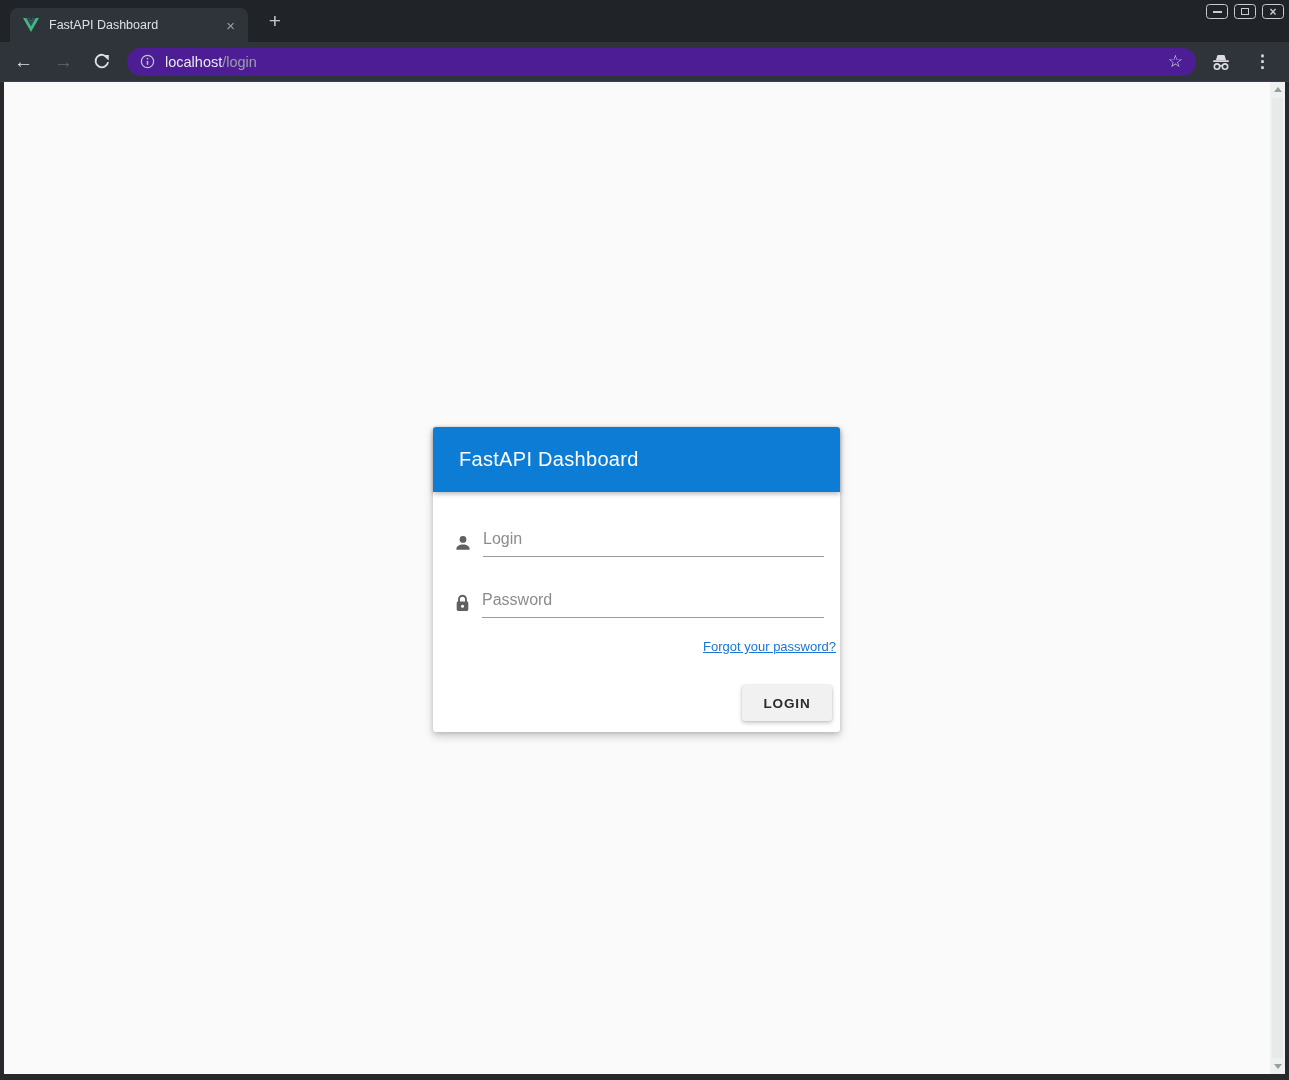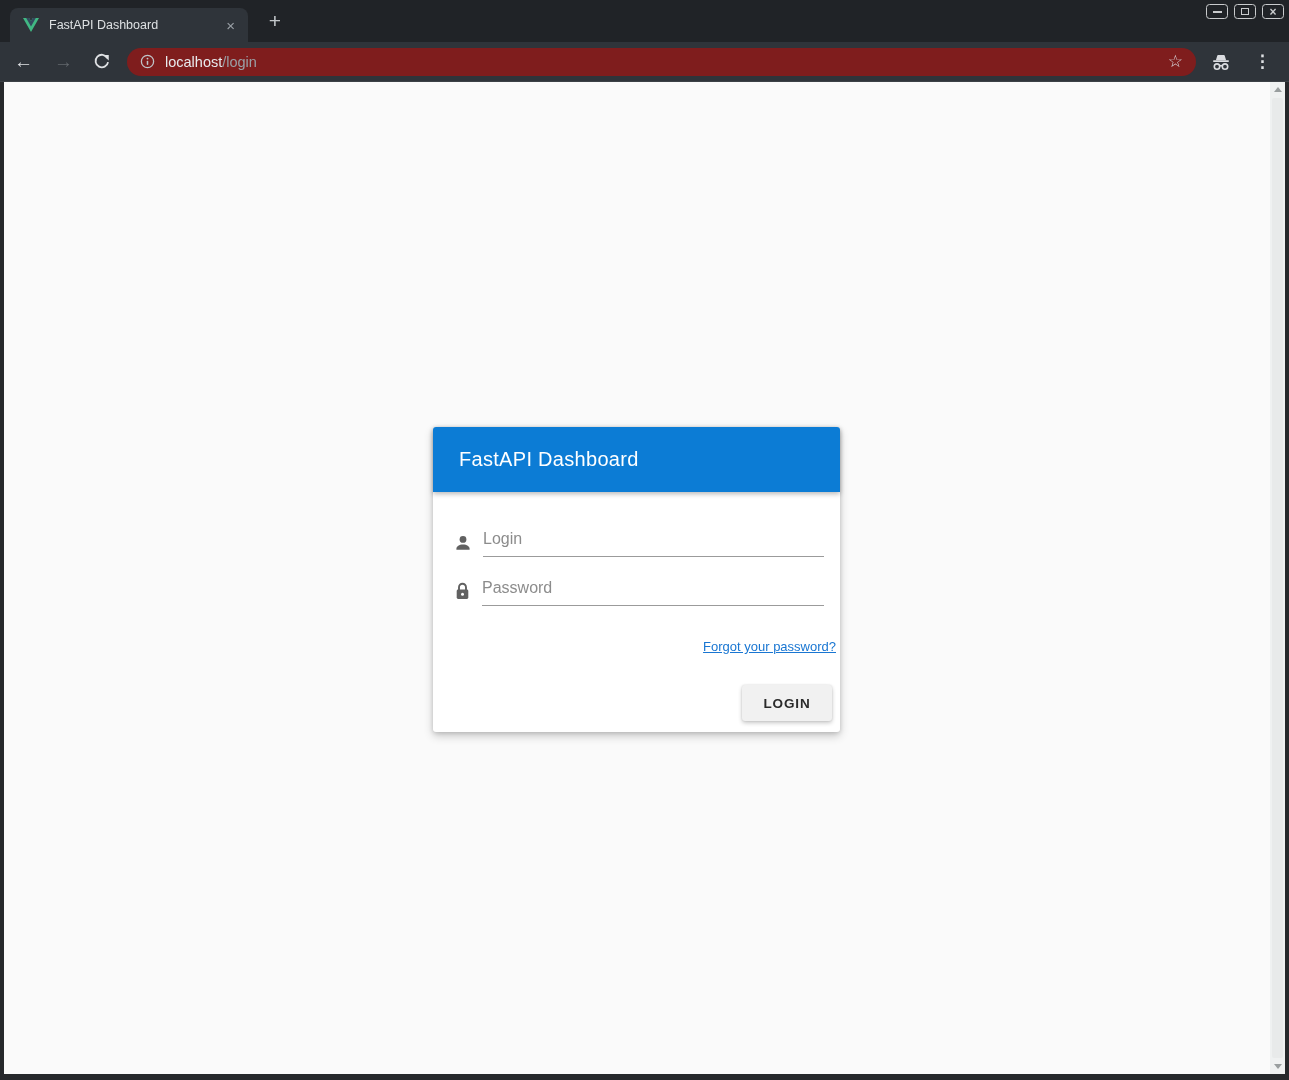--- a/index.html
+++ b/index.html
@@ -24,21 +24,21 @@
   .win-btn .box { width:8px; height:7px; border:1.5px solid #c9cbcd; }
   .win-btn.close-btn { font-size:12px; font-weight:bold; line-height:1; }
 
   
   .toolbar { position:absolute; top:42px; left:0; right:0; height:40px; background:#2f343a;
              border-bottom:1px solid #3c4146; display:flex; align-items:center; padding:0 12px 0 14px; }
   .nav-icon { font-size:19px; line-height:1; cursor:pointer; flex:none; }
   .back-ic { color:#dfe1e4; margin-right:21px; }
   .fwd-ic { color:#62676c; margin-right:19px; }
   .reload-ic { margin-right:16px; display:flex; }
-  .omnibox { flex:1; height:28px; border-radius:14px; background:#7f1d1d; display:flex; align-items:center;
+  .omnibox { flex:1; height:28px; border-radius:14px; background:#4c1d95; display:flex; align-items:center;
              padding:0 9px 0 12px; cursor:text; }
   .info-ic { display:flex; margin-right:9px; flex:none; }
   .url { font-size:14.5px; white-space:nowrap; }
   .url .host { color:#e8eaed; }
   .url .path { color:#9aa0a6; }
   .omni-spacer { flex:1; }
   .star-ic { color:#dadce0; font-size:17px; line-height:1; cursor:pointer; padding:2px 4px; }
   .incog-ic { display:flex; margin:0 16px 0 14px; flex:none; }
   .menu-ic { color:#dfe1e4; font-size:17px; font-weight:bold; letter-spacing:0; line-height:1;
              padding:2px 6px; cursor:pointer; flex:none; }
@@ -57,21 +57,21 @@
   .sb-thumb { position:absolute; left:2px; right:2px; top:16px; bottom:16px; background:#e8eaea; border-radius:2px; }
 
   
   .card { position:absolute; left:429px; top:345px; width:407px; height:305px; background:#ffffff;
           border-radius:3px; box-shadow:0 4px 10px rgba(0,0,0,0.20), 0 1px 4px rgba(0,0,0,0.14); }
   .card-header { height:65px; background:#0c7cd5; border-radius:3px 3px 0 0; display:flex; align-items:center;
                  padding-left:26px; box-shadow:0 2px 5px rgba(0,0,0,0.28); position:relative; z-index:2; }
   .card-title { color:#ffffff; font-size:20px; font-weight:500; letter-spacing:0.3px; }
   .field-row { position:absolute; left:21px; right:16px; height:31px; display:flex; align-items:flex-end; }
   .row-login { top:99px; }
-  .row-password { top:148px; }
+  .row-password { top:160px; }
   .field-icon { flex:none; margin:0 11px 5px 0; display:flex; }
   .text-field { flex:1; border:none; outline:none; background:transparent; border-bottom:1px solid #9b9b9b;
                 font-family:"Liberation Sans", sans-serif; font-size:16px; color:#333; height:30px; padding:0 0 6px 0; }
   .text-field::placeholder { color:#8c8c8c; opacity:1; }
   .forgot-link { position:absolute; right:4px; top:212px; font-size:13px; color:#1976d2;
                  text-decoration:underline; cursor:pointer; }
   .login-btn { position:absolute; right:8px; top:258px; width:90px; height:36px; background:#f1f1f1; border:none;
                border-radius:3px; box-shadow:0 2px 4px rgba(0,0,0,0.22), 0 0 2px rgba(0,0,0,0.12);
                font-family:"Liberation Sans", sans-serif; font-size:13.5px; font-weight:600; letter-spacing:0.9px;
                color:#2b2b2b; cursor:pointer; }

